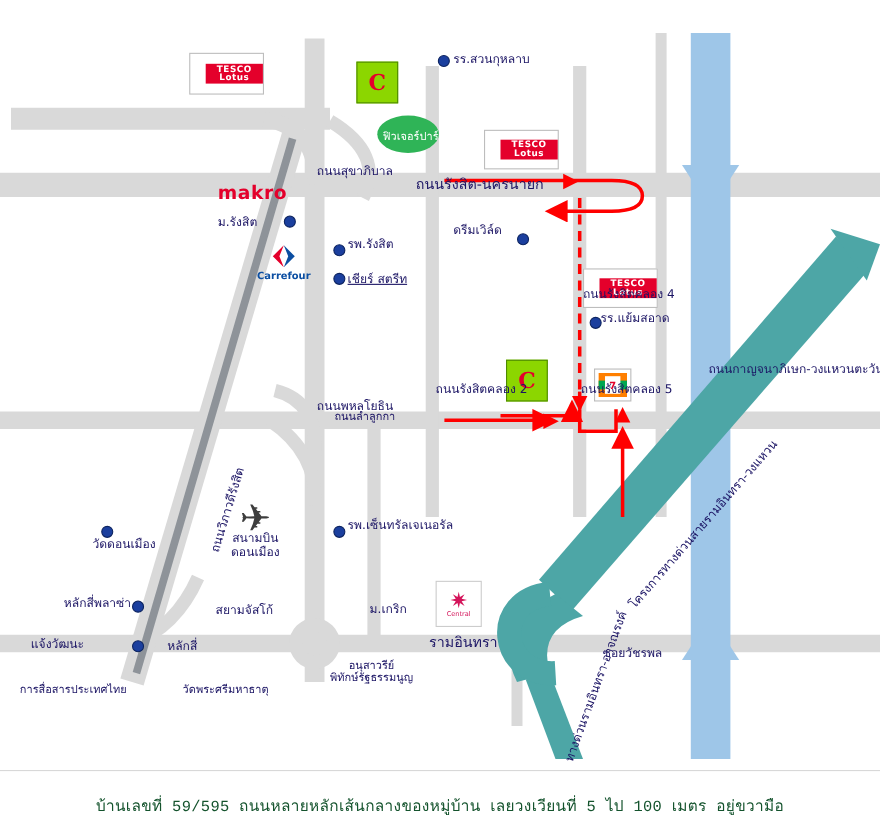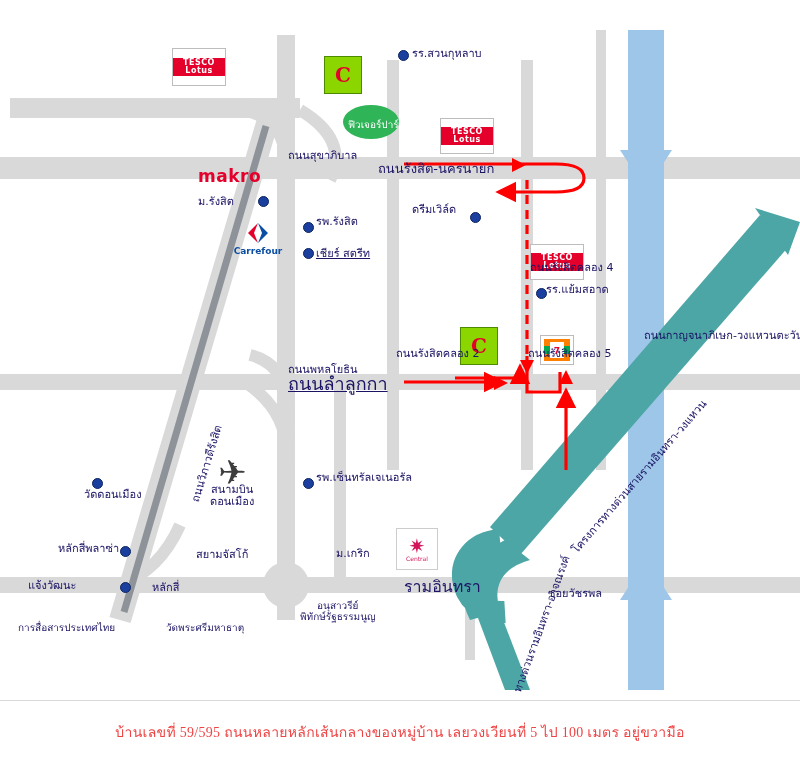--- a/index.html
+++ b/index.html
@@ -22,21 +22,21 @@
   .lbl.small{font-size:10px;}
   .poi{
     position:absolute;width:9px;height:9px;border-radius:50%;
     background:#1b3f9e;border:1px solid #0d2460;
   }
   .brandbox{
     position:absolute;background:#ffffff;border:1px solid #bdbdbd;
     display:flex;align-items:center;justify-content:center;
     font-weight:bold;text-align:center;line-height:1;
   }
-  .tesco{color:#e4002b;font-size:9px;flex-direction:column;}
+  .tesco{color:#e4002b;font-size:9px;flex-direction:column;padding-left:14px;}
   .tesco .t1{background:#e4002b;color:#fff;padding:1px 4px;font-size:8px;letter-spacing:.5px;}
   .cbox{background:#8cd600;border:1px solid #4e8a00;}
   .cbox .cmark{color:#e4002b;font-weight:bold;font-size:20px;font-family:"DejaVu Serif","Liberation Serif",serif;}
   .sevenbox{background:#ffffff;border:1px solid #bbb;}
   .makro{position:absolute;color:#e4002b;font-weight:bold;font-size:17px;letter-spacing:.5px;}
   .carrefour{position:absolute;text-align:center;color:#0b4ea2;font-size:9px;font-weight:bold;}
   .centrallogo{
     position:absolute;width:40px;height:40px;background:#ffffff;border:1px solid #ccc;
     display:flex;flex-direction:column;align-items:center;justify-content:center;
   }
@@ -46,22 +46,22 @@
     position:absolute;text-align:center;color:#1b3f9e;font-weight:bold;
   }
   .homebox .h1{font-size:13px;}
   .homebox .h2{font-size:9px;color:#e4002b;}
   #footer{
     position:absolute;left:0;top:700px;width:800px;height:61px;
     background:#ffffff;border-top:1px solid #d8d8d8;
     display:flex;align-items:center;justify-content:center;
   }
   #footer .ftext{
-    color:#ef4444;font-size:14px;letter-spacing:.3px;
-    font-family:Liberation Serif, serif;
+    color:#14532d;font-size:14px;letter-spacing:.3px;
+    font-family:Liberation Mono, monospace;
   }
 </style>
 </head>
 <body>
 
 <div id="map-wrap">
 
   <svg id="map-canvas" viewBox="0 0 800 700">
     <defs>
       <marker id="arrowRed" markerWidth="7" markerHeight="7" refX="5" refY="3.2" orient="auto">
@@ -221,22 +221,22 @@
   <div class="lbl" style="left:58px;top:543px;">หลักสี่พลาซ่า</div>
   <div class="lbl" style="left:196px;top:549px;">สยามจัสโก้</div>
   <div class="lbl" style="left:152px;top:582px;">หลักสี่</div>
   <div class="lbl" style="left:28px;top:580px;">แจ้งวัฒนะ</div>
   <div class="lbl small" style="left:18px;top:622px;">การสื่อสารประเทศไทย</div>
   <div class="lbl small" style="left:166px;top:622px;">วัดพระศรีมหาธาตุ</div>
   <div class="lbl small" style="left:300px;top:600px;text-align:center;white-space:pre;">อนุสาวรีย์
 พิทักษ์รัฐธรรมนูญ</div>
 
   <div class="lbl" style="left:378px;top:162px;font-size:13px;">ถนนรังสิต-นครนายก</div>
-  <div class="lbl" style="left:288px;top:374px;font-size:18px;text-decoration:underline;">ถนนลำลูกกา</div>
-  <div class="lbl" style="left:404px;top:578px;font-size:16px;">รามอินทรา</div>
+  <div class="lbl" style="left:304px;top:374px;font-size:10px;">ถนนลำลูกกา</div>
+  <div class="lbl" style="left:390px;top:578px;font-size:13px;">รามอินทรา</div>
   <div class="lbl" style="left:288px;top:364px;">
     <span class="rot90" style="position:absolute;left:0;top:0;display:block;">ถนนพหลโยธิน</span>
   </div>
   <div class="lbl" style="left:190px;top:500px;">
     <span style="position:absolute;left:0;top:0;display:block;transform-origin:0 0;transform:rotate(-73deg);">ถนนวิภาวดีรังสิต</span>
   </div>
   <div class="lbl" style="left:396px;top:348px;">
     <span class="rot90" style="position:absolute;left:0;top:0;display:block;">ถนนรังสิตคลอง 2</span>
   </div>
   <div class="lbl" style="left:530px;top:262px;">

